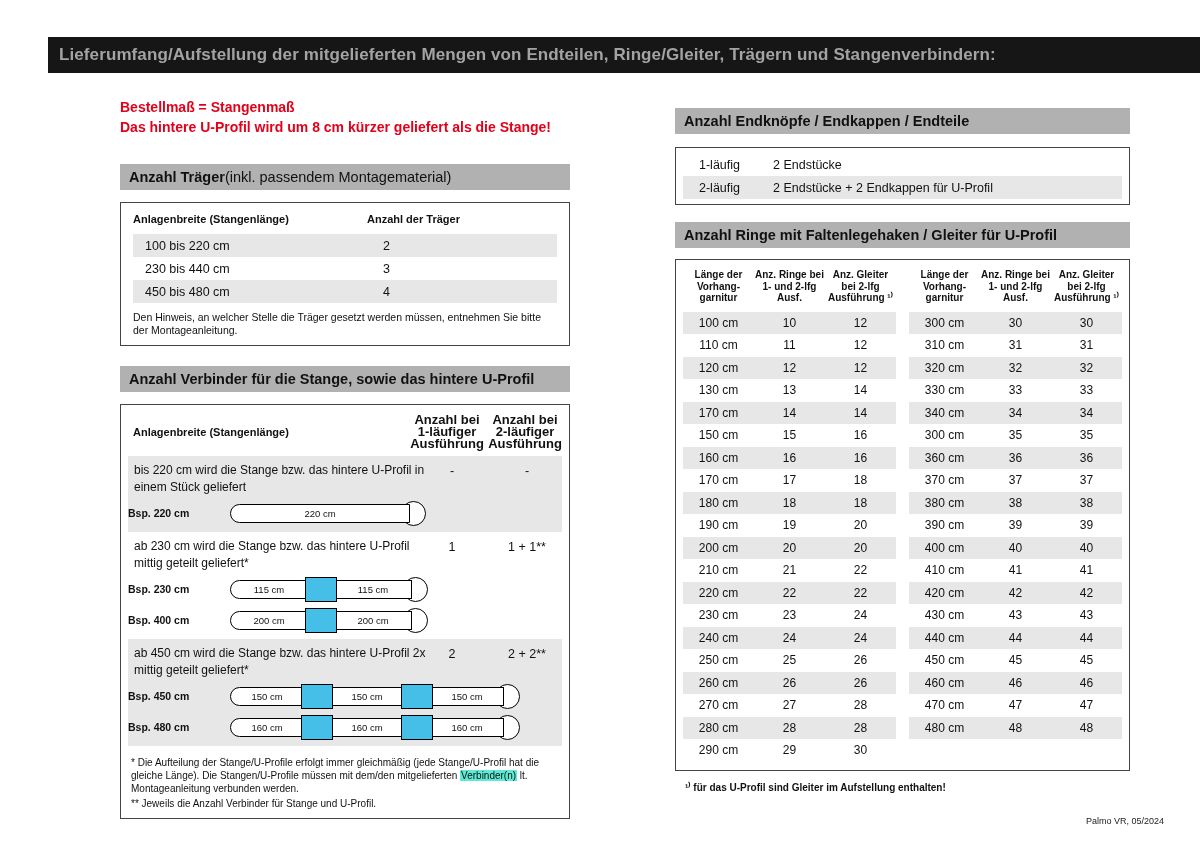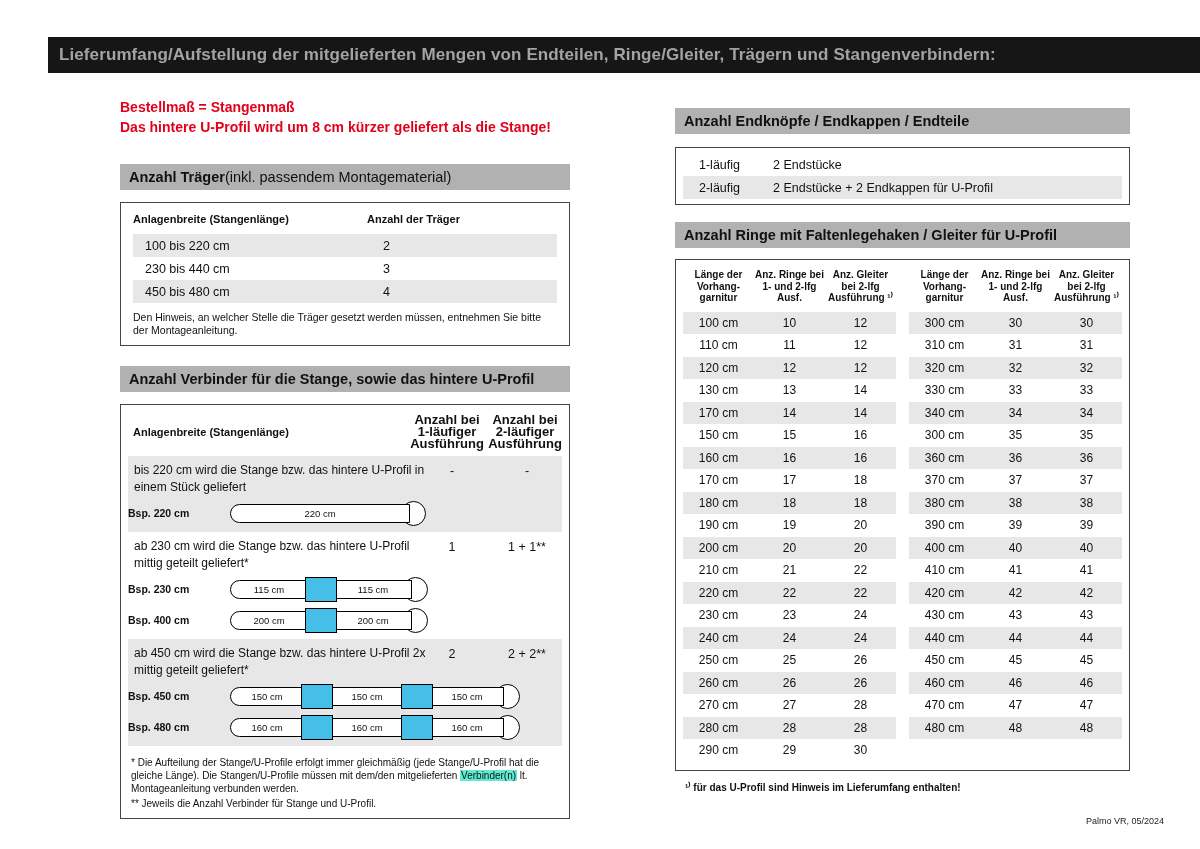--- a/index.html
+++ b/index.html
@@ -475,17 +475,17 @@
           </div>
           <div class="r-row">
             <div class="rcell">480 cm</div>
             <div class="rcell">48</div>
             <div class="rcell">48</div>
           </div>
         </div>
     </div>
   </div>
 
-  <div class="rings-footnote">¹⁾ für das U-Profil sind Hinweis im Lieferumfang enthalten!</div>
+  <div class="rings-footnote">¹⁾ für das U-Profil sind Gleiter im Aufstellung enthalten!</div>
 
 </div>
 
 <div class="page-footer">Palmo VR, 05/2024</div>
 
 </body></html>

